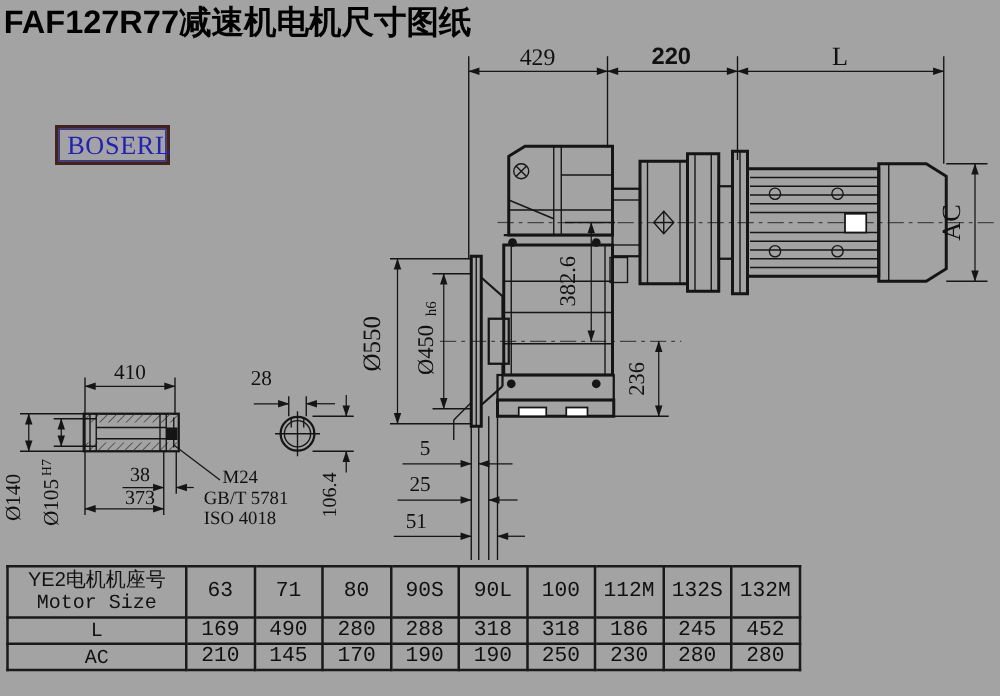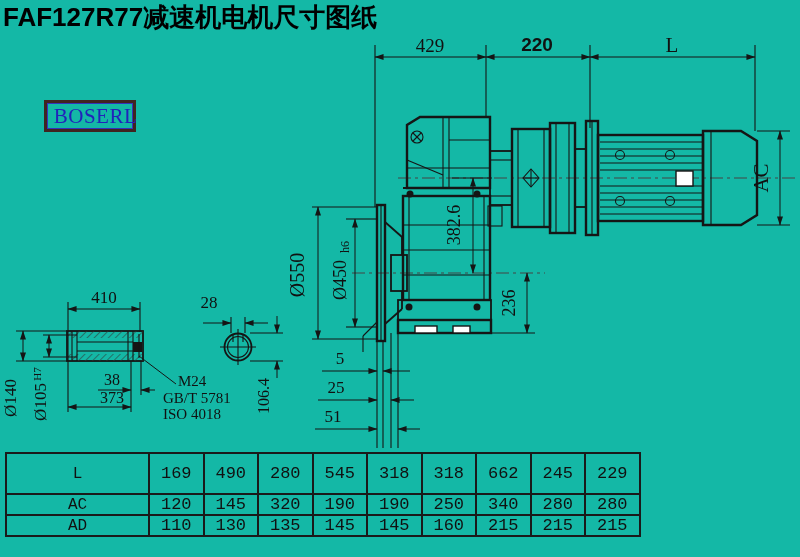--- a/index.html
+++ b/index.html
@@ -1,17 +1,17 @@
 <!DOCTYPE html>
 <html><head>
 <meta charset="utf-8">
 <style>
   html,body{margin:0;padding:0;background:#fff;width:800px;height:557px;overflow:hidden;
     font-family:"Liberation Sans",sans-serif;}
-  #stage{position:relative;width:800px;height:557px;background:#14b8a6;}
+  #stage{position:relative;width:800px;height:557px;background:#a3a3a3;}
   #title{position:absolute;left:3px;top:0px;font-size:26px;font-weight:bold;color:#000;
     letter-spacing:0px;font-family:"Liberation Sans",sans-serif;}
   #logo{position:absolute;left:44px;top:100px;width:86px;height:26px;border:3px solid #402420;
     box-shadow:inset 0 0 0 1px #3333bb;display:flex;align-items:center;justify-content:center;}
   #logo span{color:#2222bb;font-family:"Liberation Serif",serif;font-size:21px;letter-spacing:0.5px;margin-left:11px;}
   svg{position:absolute;left:0;top:0;}
   svg text{fill:#111;}
   .s{font-family:"Liberation Serif",serif;}
   .sb{font-family:"Liberation Sans",sans-serif;font-weight:bold;}
   .o{fill:none;stroke:#151515;stroke-width:2.4;stroke-linejoin:miter;}
@@ -261,51 +261,54 @@
       <line class="t" x1="250" y1="361" x2="283" y2="361"></line>
       <line class="d" x1="277" y1="316" x2="277" y2="333" marker-end="url(#m)"></line>
       <line class="d" x1="277" y1="378" x2="277" y2="361" marker-end="url(#m)"></line>
       <text class="s" font-size="16" text-anchor="middle" transform="rotate(-90 269 396)" x="269" y="396">106.4</text>
     </g>
   </svg>
 
   <table id="dimtable">
     <tbody>
         <tr>
+          <td class="first">
+            <div class="cn">YE2电机机座号</div>
+            <div class="en">Motor Size</div>
+          </td>
+          <td class="c">63</td>
+          <td class="c">71</td>
+          <td class="c">80</td>
+          <td class="c">90S</td>
+          <td class="c">90L</td>
+          <td class="c">100</td>
+          <td class="c">112M</td>
+          <td class="c">132S</td>
+          <td class="c">132M</td>
+        </tr>
+        <tr>
           <td class="first">L</td>
           <td class="c">169</td>
           <td class="c">490</td>
           <td class="c">280</td>
-          <td class="c">545</td>
+          <td class="c">288</td>
           <td class="c">318</td>
           <td class="c">318</td>
-          <td class="c">662</td>
+          <td class="c">186</td>
           <td class="c">245</td>
-          <td class="c">229</td>
+          <td class="c">452</td>
         </tr>
         <tr>
           <td class="first">AC</td>
-          <td class="c">120</td>
+          <td class="c">210</td>
           <td class="c">145</td>
-          <td class="c">320</td>
+          <td class="c">170</td>
           <td class="c">190</td>
           <td class="c">190</td>
           <td class="c">250</td>
-          <td class="c">340</td>
+          <td class="c">230</td>
           <td class="c">280</td>
           <td class="c">280</td>
         </tr>
-        <tr>
-          <td class="first">AD</td>
-          <td class="c">110</td>
-          <td class="c">130</td>
-          <td class="c">135</td>
-          <td class="c">145</td>
-          <td class="c">145</td>
-          <td class="c">160</td>
-          <td class="c">215</td>
-          <td class="c">215</td>
-          <td class="c">215</td>
-        </tr>
       </tbody>
   </table>
 
 </div>
 
 </body></html>

